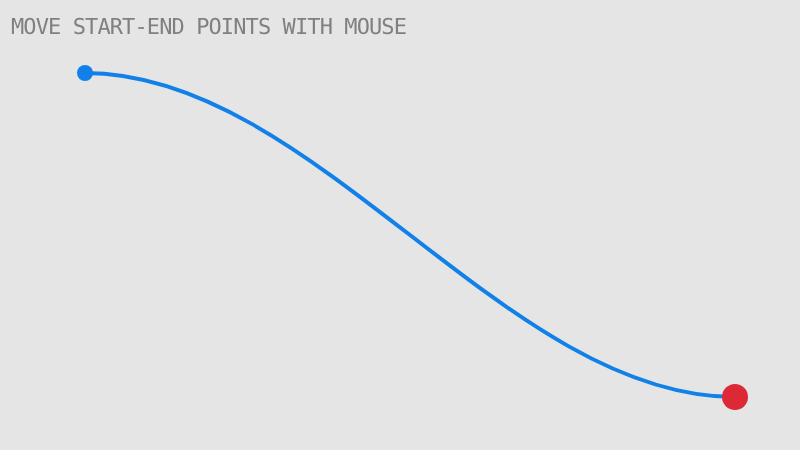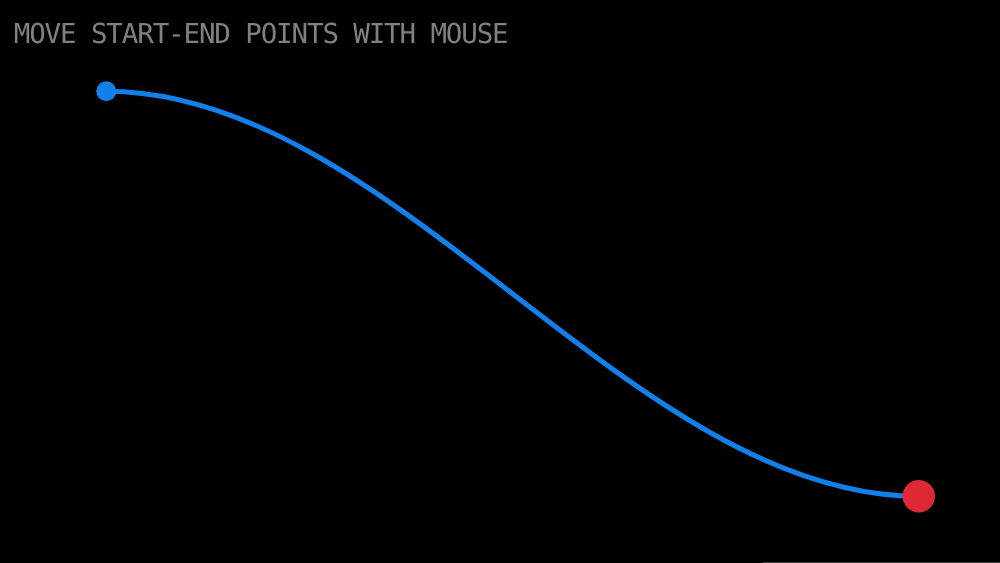--- a/index.html
+++ b/index.html
@@ -42,21 +42,21 @@
     width: 800px;
     height: 450px;
   }
   .handle {
     cursor: pointer;
   }
 </style>
 </head>
 <body>
 
-<div id="app" style="width: 800px; height: 450px; background: #000000;">
+<div id="app" style="width: 800px; height: 450px; background: #e5e5e5;">
 
   <div id="title" style="color: rgb(128, 128, 128);">MOVE START-END POINTS WITH MOUSE</div>
 
   <svg id="stage" viewBox="0 0 800 450" width="800" height="450">
 
     <path fill="none" stroke="#1180e8" stroke-width="4" stroke-linecap="round" d="M 85 73 C 315 73, 505 397, 735 397"></path>
 
     <circle class="handle" cy="73" r="8" fill="#1180e8" cx="85"></circle>
 
     <circle class="handle" cy="397" r="13" fill="#dd2836" cx="735"></circle>

